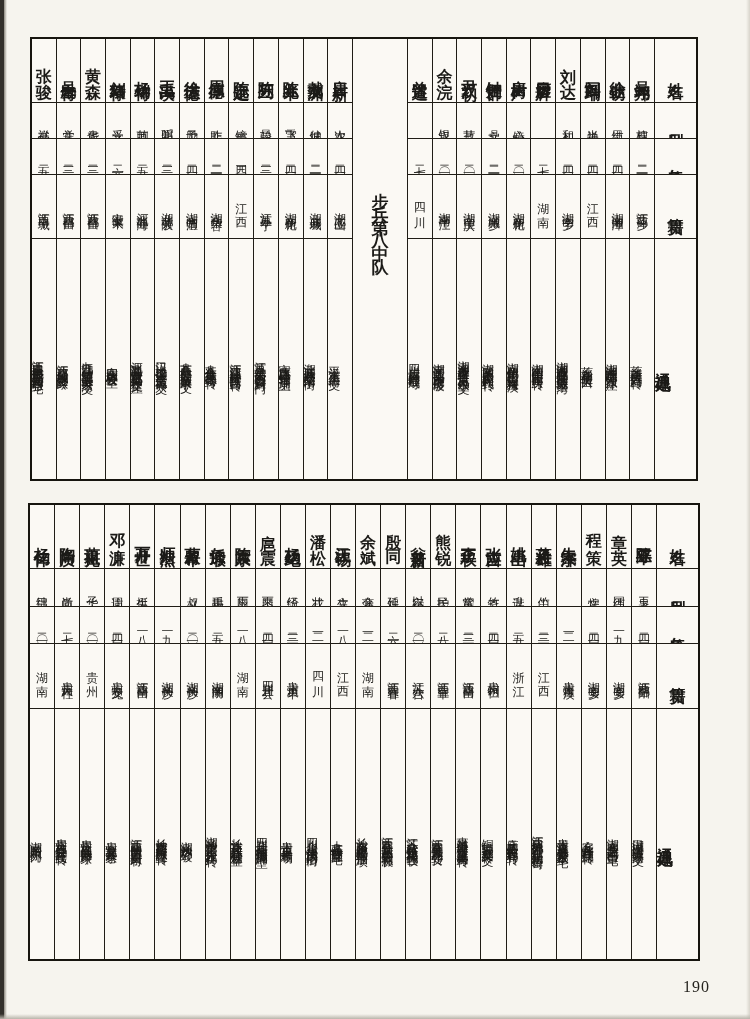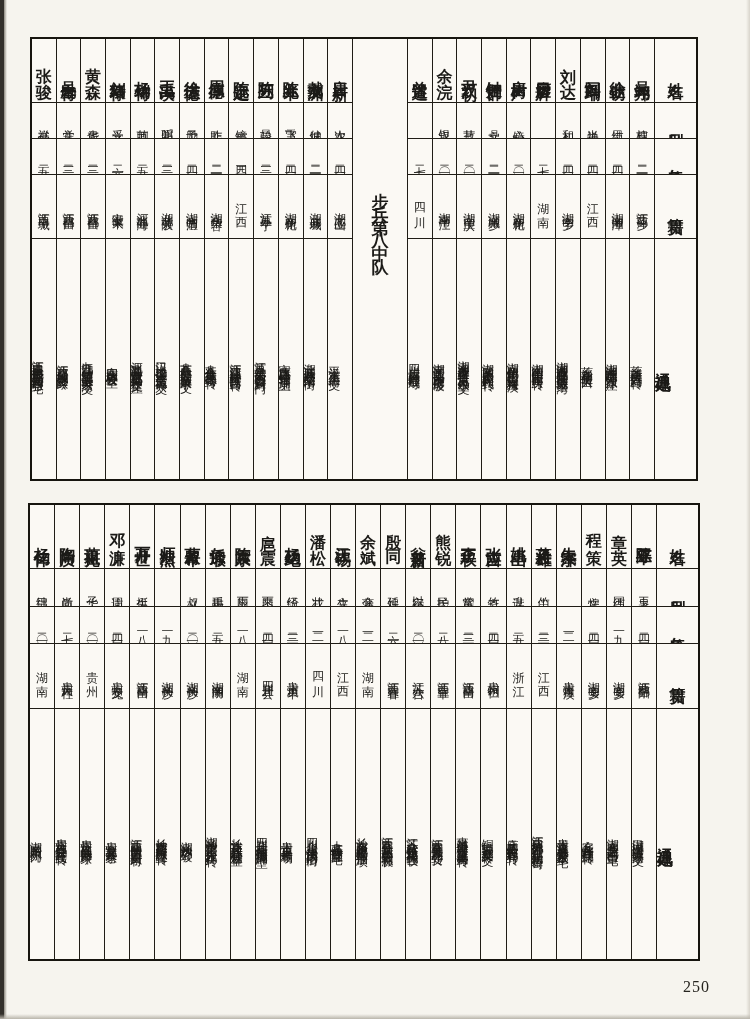--- a/index.html
+++ b/index.html
@@ -925,14 +925,14 @@
         </div>
         <div class="cell c-native">
           <span class="vt sp2">湖南</span>
         </div>
         <div class="cell c-addr">
           <span class="vt">湖南黔阳东门外</span>
         </div>
       </div>
     </div>
 
-  <div class="page-number">250</div>
+  <div class="page-number">190</div>
 </div>
 
 </body></html>

